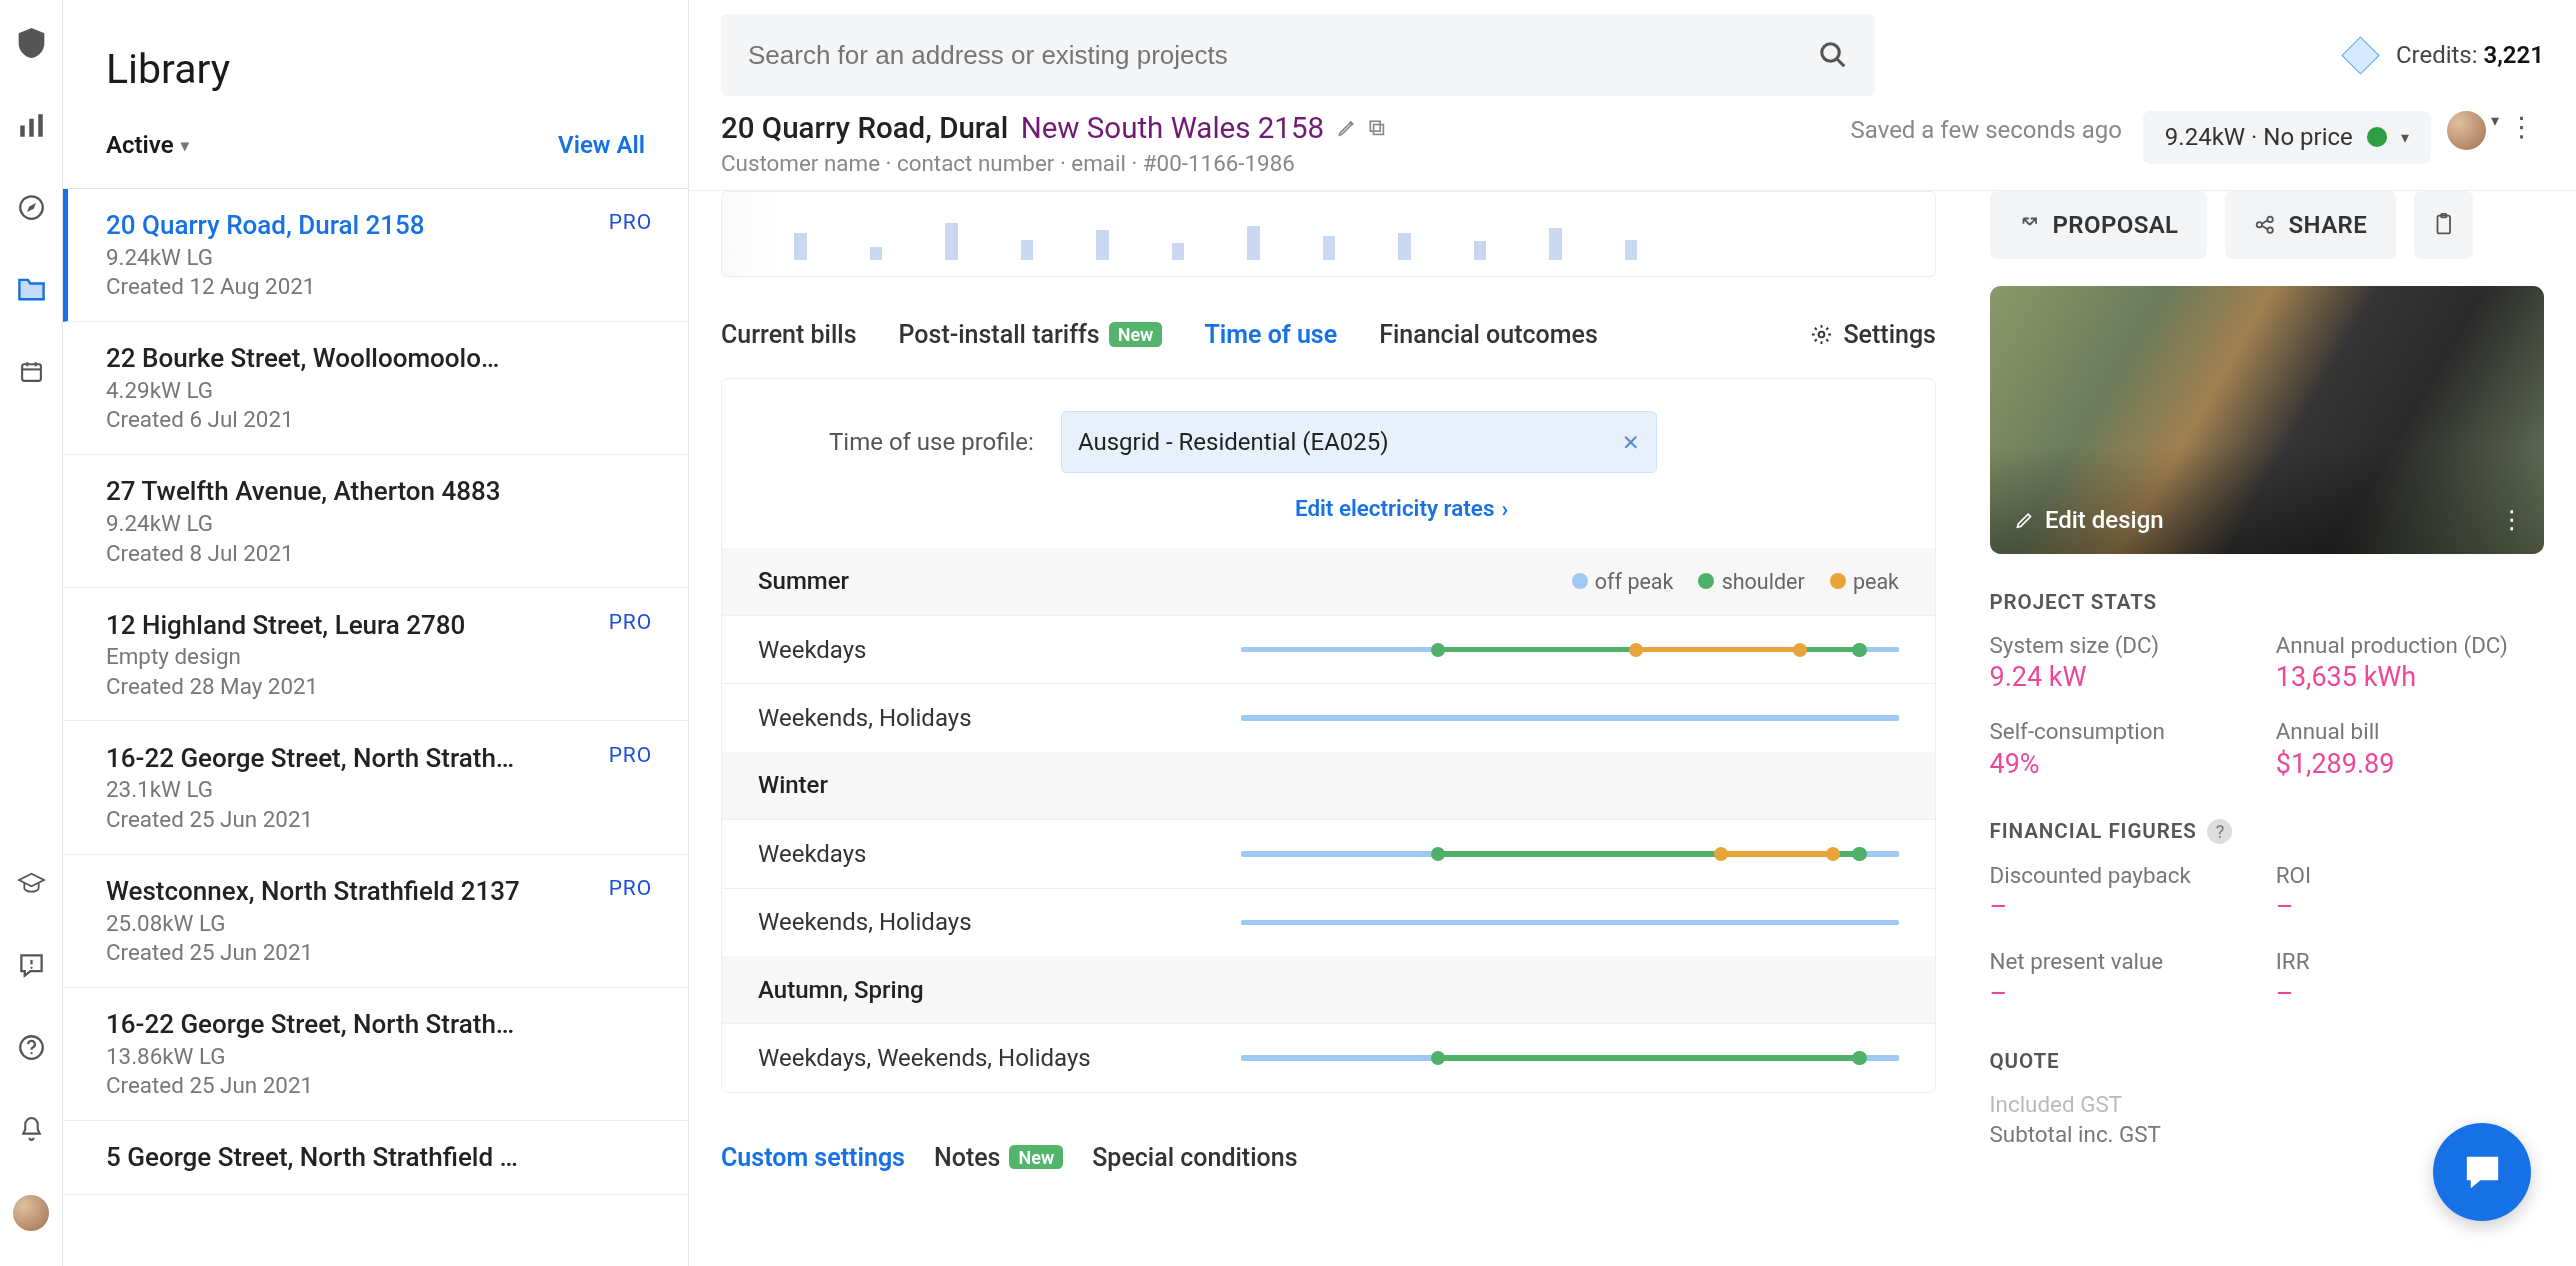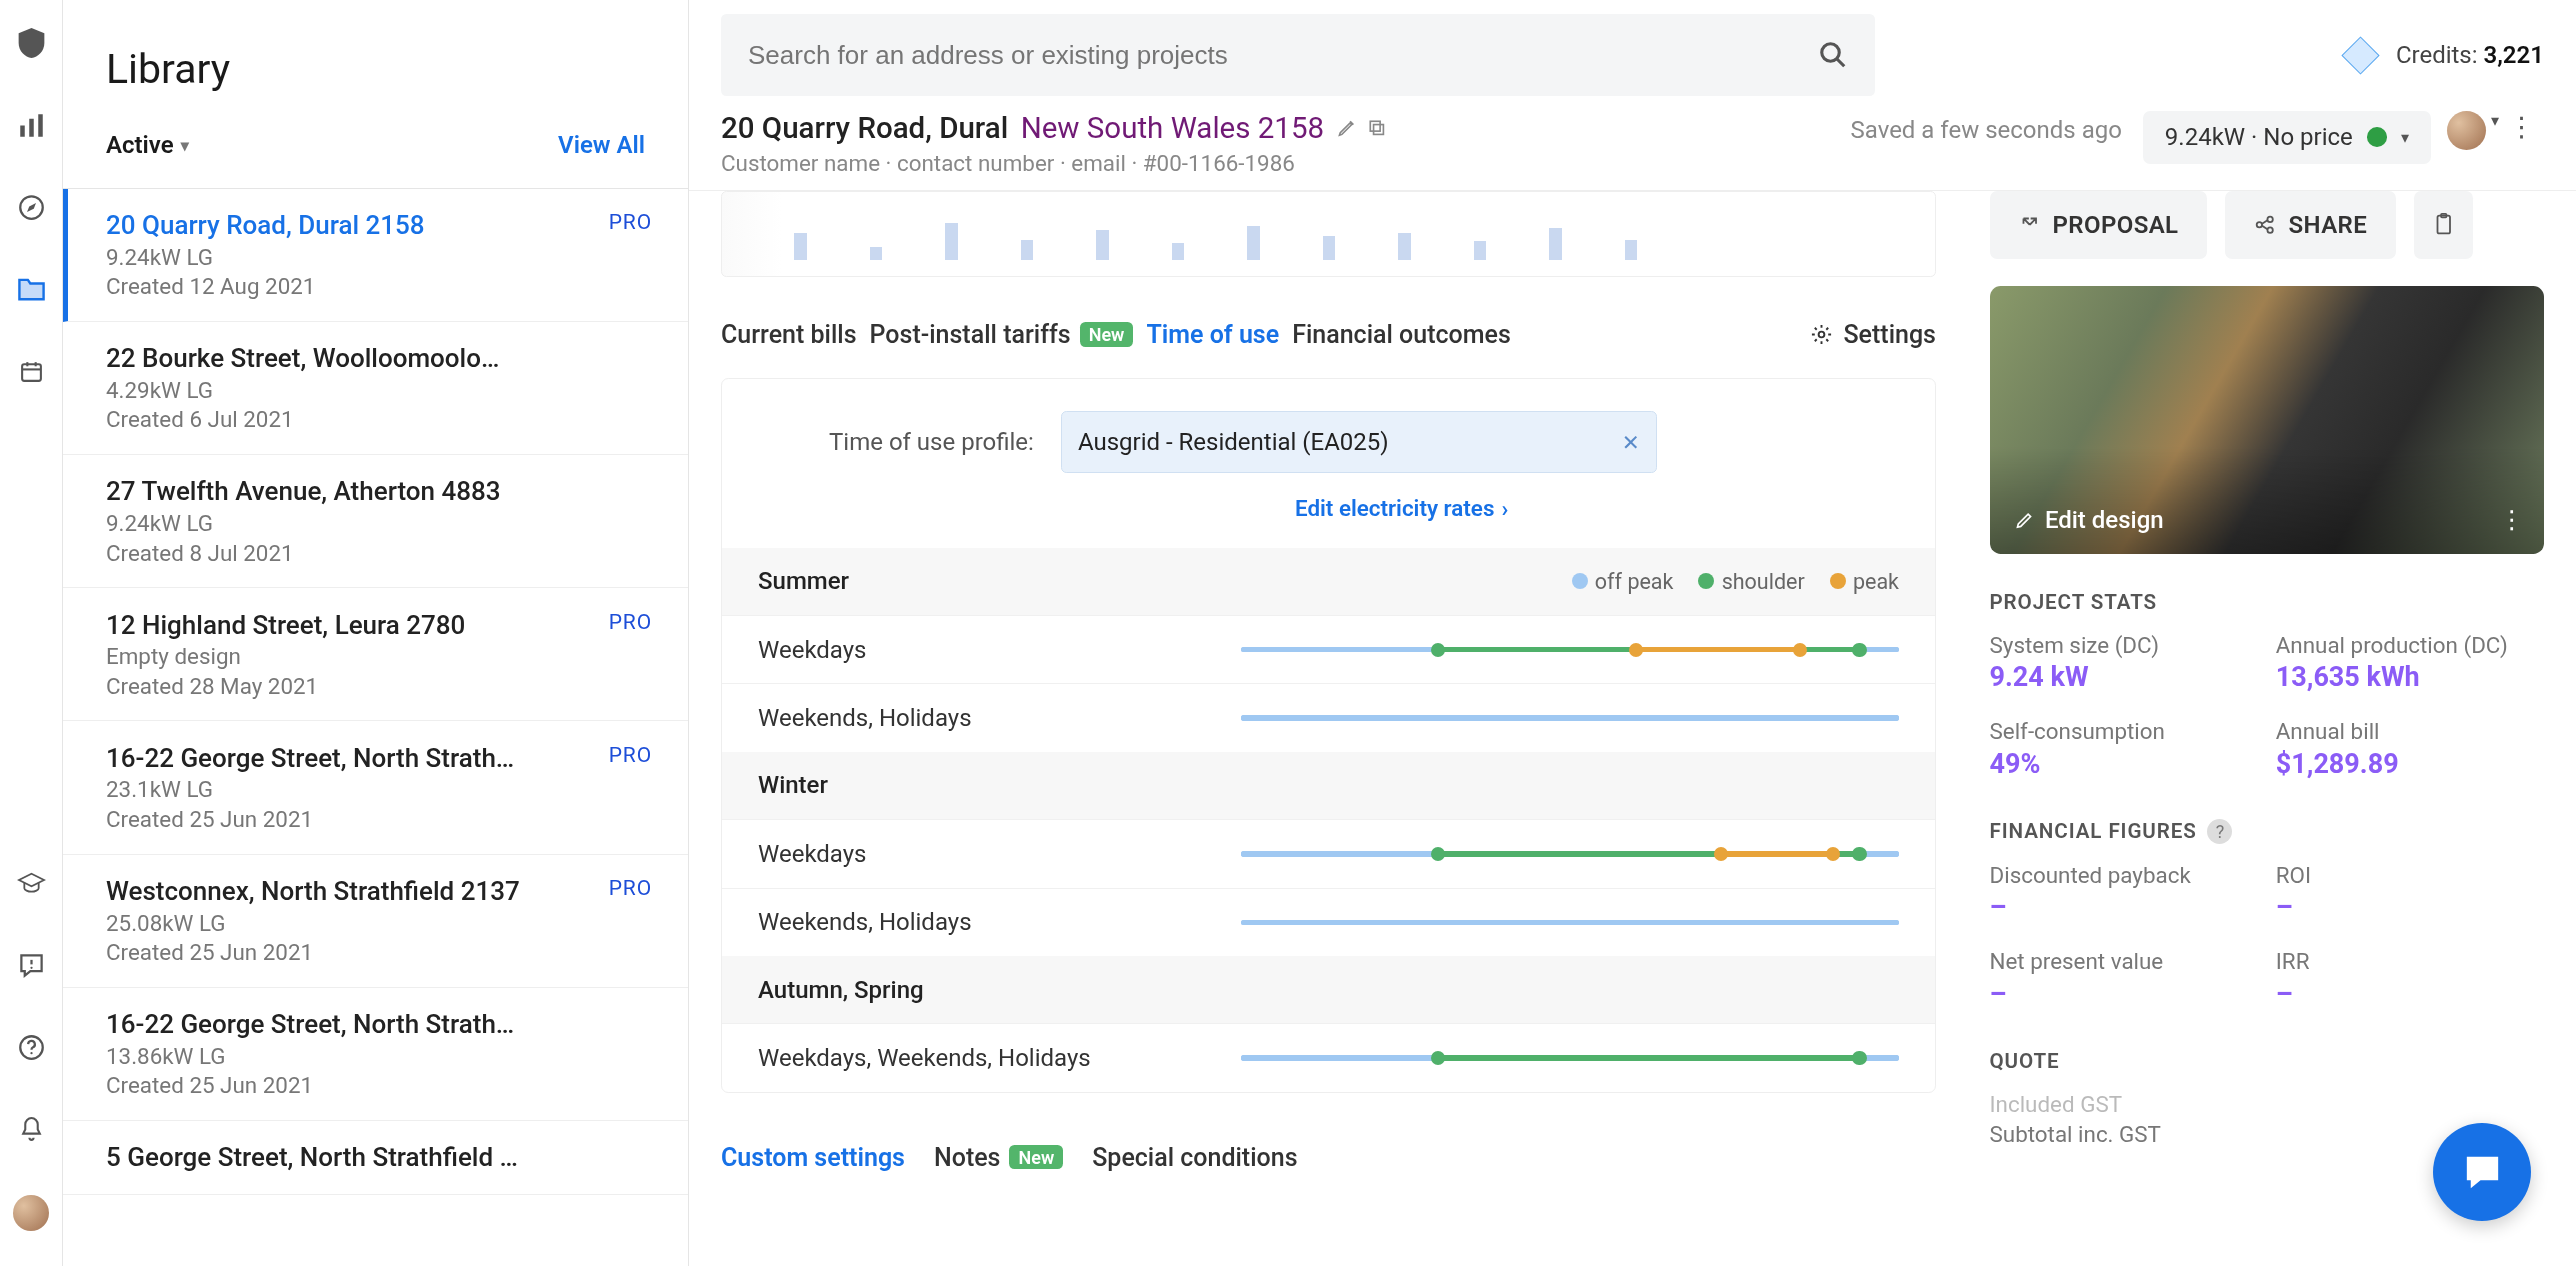--- a/index.html
+++ b/index.html
@@ -222,21 +222,21 @@
   position: relative;
 }
 .chart-stub .bars {
   position:absolute; left: 72px; right: 27px; bottom: 16px; top: 0;
   display:flex; gap: 63px; align-items:flex-end;
 }
 .chart-stub .bar { width: 12.5px; background: #c9d8f0; height: 30%; }
 .tabs-row {
   display: flex;
   align-items: flex-start;
-  gap: 13px;
+  gap: 42px;
   margin-top: 43px;
   font-size: 25px;
   font-weight: 500;
   color: #333;
 }
 .tabs-row .tab { cursor: pointer; display:flex; align-items:center; gap:9px; }
 .tabs-row .tab.active { color: #1771e6; font-weight: 600; }
 .badge-new {
   font-size: 18px;
   background: #53b56b;
@@ -345,21 +345,21 @@
 .section-title {
   font-size: 20.6px; letter-spacing: 0.9px; color:#555;
   font-weight:600; margin-bottom: 18px;
 }
 .stat-grid {
   display:grid; grid-template-columns: 1fr 1fr;
   row-gap: 25px; column-gap: 18px;
   margin-bottom: 39px;
 }
 .stat .lbl { font-size: 22.4px; color:#777; margin-bottom: 3.6px; white-space:nowrap; }
-.stat .val { font-size: 27px; color:#8b5cf6; font-weight:700; }
+.stat .val { font-size: 27px; color:#ec4899; font-weight:400; }
 .fin-title-row { display:flex; align-items:center; gap:10.7px; margin-bottom:18px; }
 .help-circle {
   width:25px; height:25px; border-radius:50%;
   background:#ddd; color:#777; font-size:18px;
   display:flex; align-items:center; justify-content:center;
 }
 .chat-fab {
   position:fixed; right: 45px; bottom: 45px;
   width: 98px; height:98px; border-radius:50%;
   background:#1771e6;

